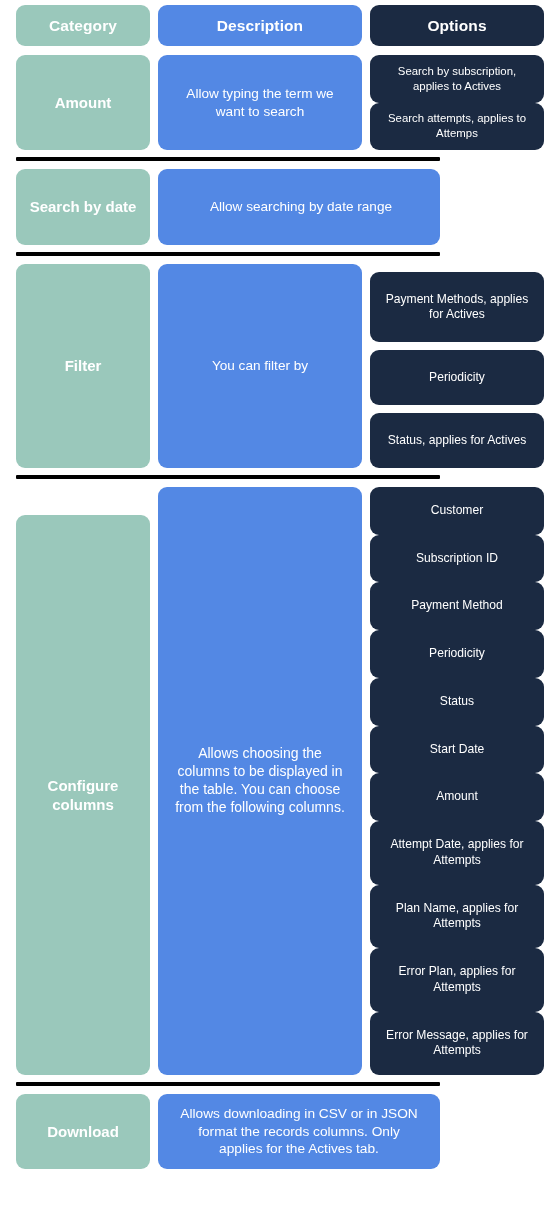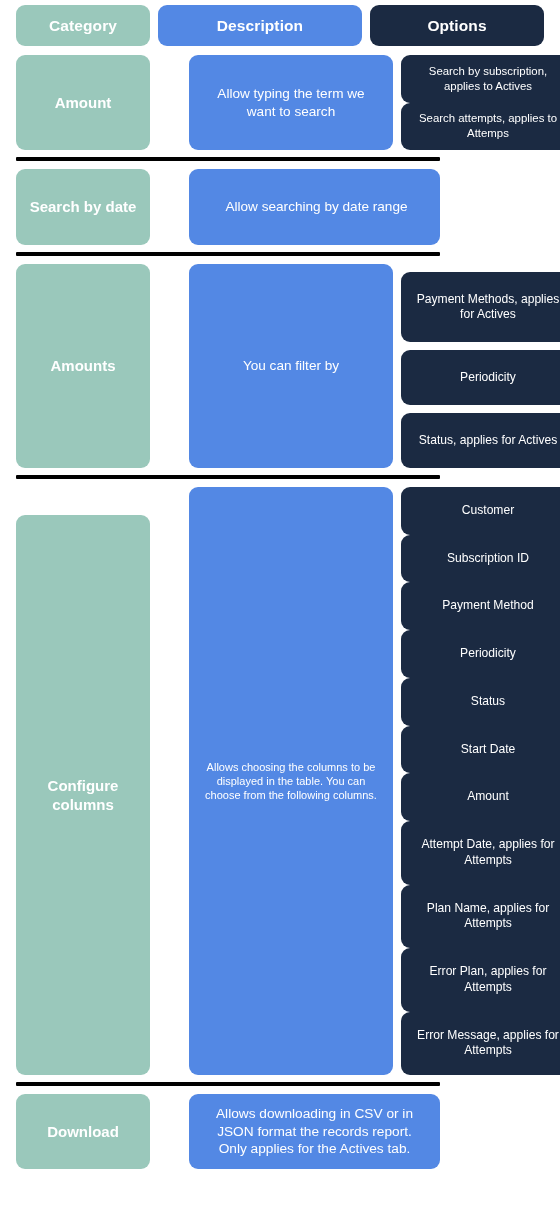--- a/index.html
+++ b/index.html
@@ -60,21 +60,20 @@
     font-weight: bold;
     font-size: 15px;
     padding: 4px 6px;
   }
 
   
   .desc-text {
     font-size: 13.6px;
     font-weight: 400;
     padding: 10px 16px;
-    margin-left: 31px;
   }
 
   
   .opt-stack {
     display: flex;
     flex-direction: column;
     gap: 0;
   }
 
   .opt {
@@ -105,21 +104,21 @@
   .sect-filter     { height: 204px; }
   .sect-config     { height: 588px; }
   .sect-download   { height: 75px; }
 
   .sect-search .opt   { font-size: 11.4px; }
   .sect-filter .opt   { font-size: 12.1px; margin-top: 8px; }
   .sect-config .opt   { font-size: 12.1px; }
 
   .desc-date     { font-size: 13.6px; padding-left: 20px; }
   .desc-filter   { font-size: 13.6px; }
-  .desc-config   { font-size: 11px; padding: 10px 14px; }
+  .desc-config   { font-size: 14px; padding: 10px 14px; }
   .desc-download { font-size: 13.7px; padding: 10px 18px; }
 
   .cat-config { font-size: 15px; margin-top: 28px; }
 </style>
 </head>
 <body>
 
 <div id="page">
 
   <div class="row header-row">
@@ -140,21 +139,21 @@
   <div class="divider"></div>
 
   <div class="row sect-searchdate">
     <div class="cell c-green col-cat cat-label">Search by date</div>
     <div class="cell c-blue col-wide desc-text desc-date">Allow searching by date range</div>
   </div>
 
   <div class="divider"></div>
 
   <div class="row sect-filter">
-    <div class="cell c-green col-cat cat-label">Amounts</div>
+    <div class="cell c-green col-cat cat-label">Filter</div>
     <div class="cell c-blue col-desc desc-text desc-filter">You can filter by</div>
     <div class="opt-stack col-opts">
       <div class="opt">Payment Methods, applies for Actives</div>
       <div class="opt">Periodicity</div>
       <div class="opt">Status, applies for Actives</div>
     </div>
   </div>
 
   <div class="divider"></div>
 
@@ -173,16 +172,16 @@
       <div class="opt">Plan Name, applies for Attempts</div>
       <div class="opt">Error Plan, applies for Attempts</div>
       <div class="opt">Error Message, applies for Attempts</div>
     </div>
   </div>
 
   <div class="divider"></div>
 
   <div class="row sect-download">
     <div class="cell c-green col-cat cat-label">Download</div>
-    <div class="cell c-blue col-wide desc-text desc-download">Allows downloading in CSV or in JSON format the records report. Only applies for the Actives tab.</div>
+    <div class="cell c-blue col-wide desc-text desc-download">Allows downloading in CSV or in JSON format the records columns. Only applies for the Actives tab.</div>
   </div>
 
 </div>
 
 </body></html>

